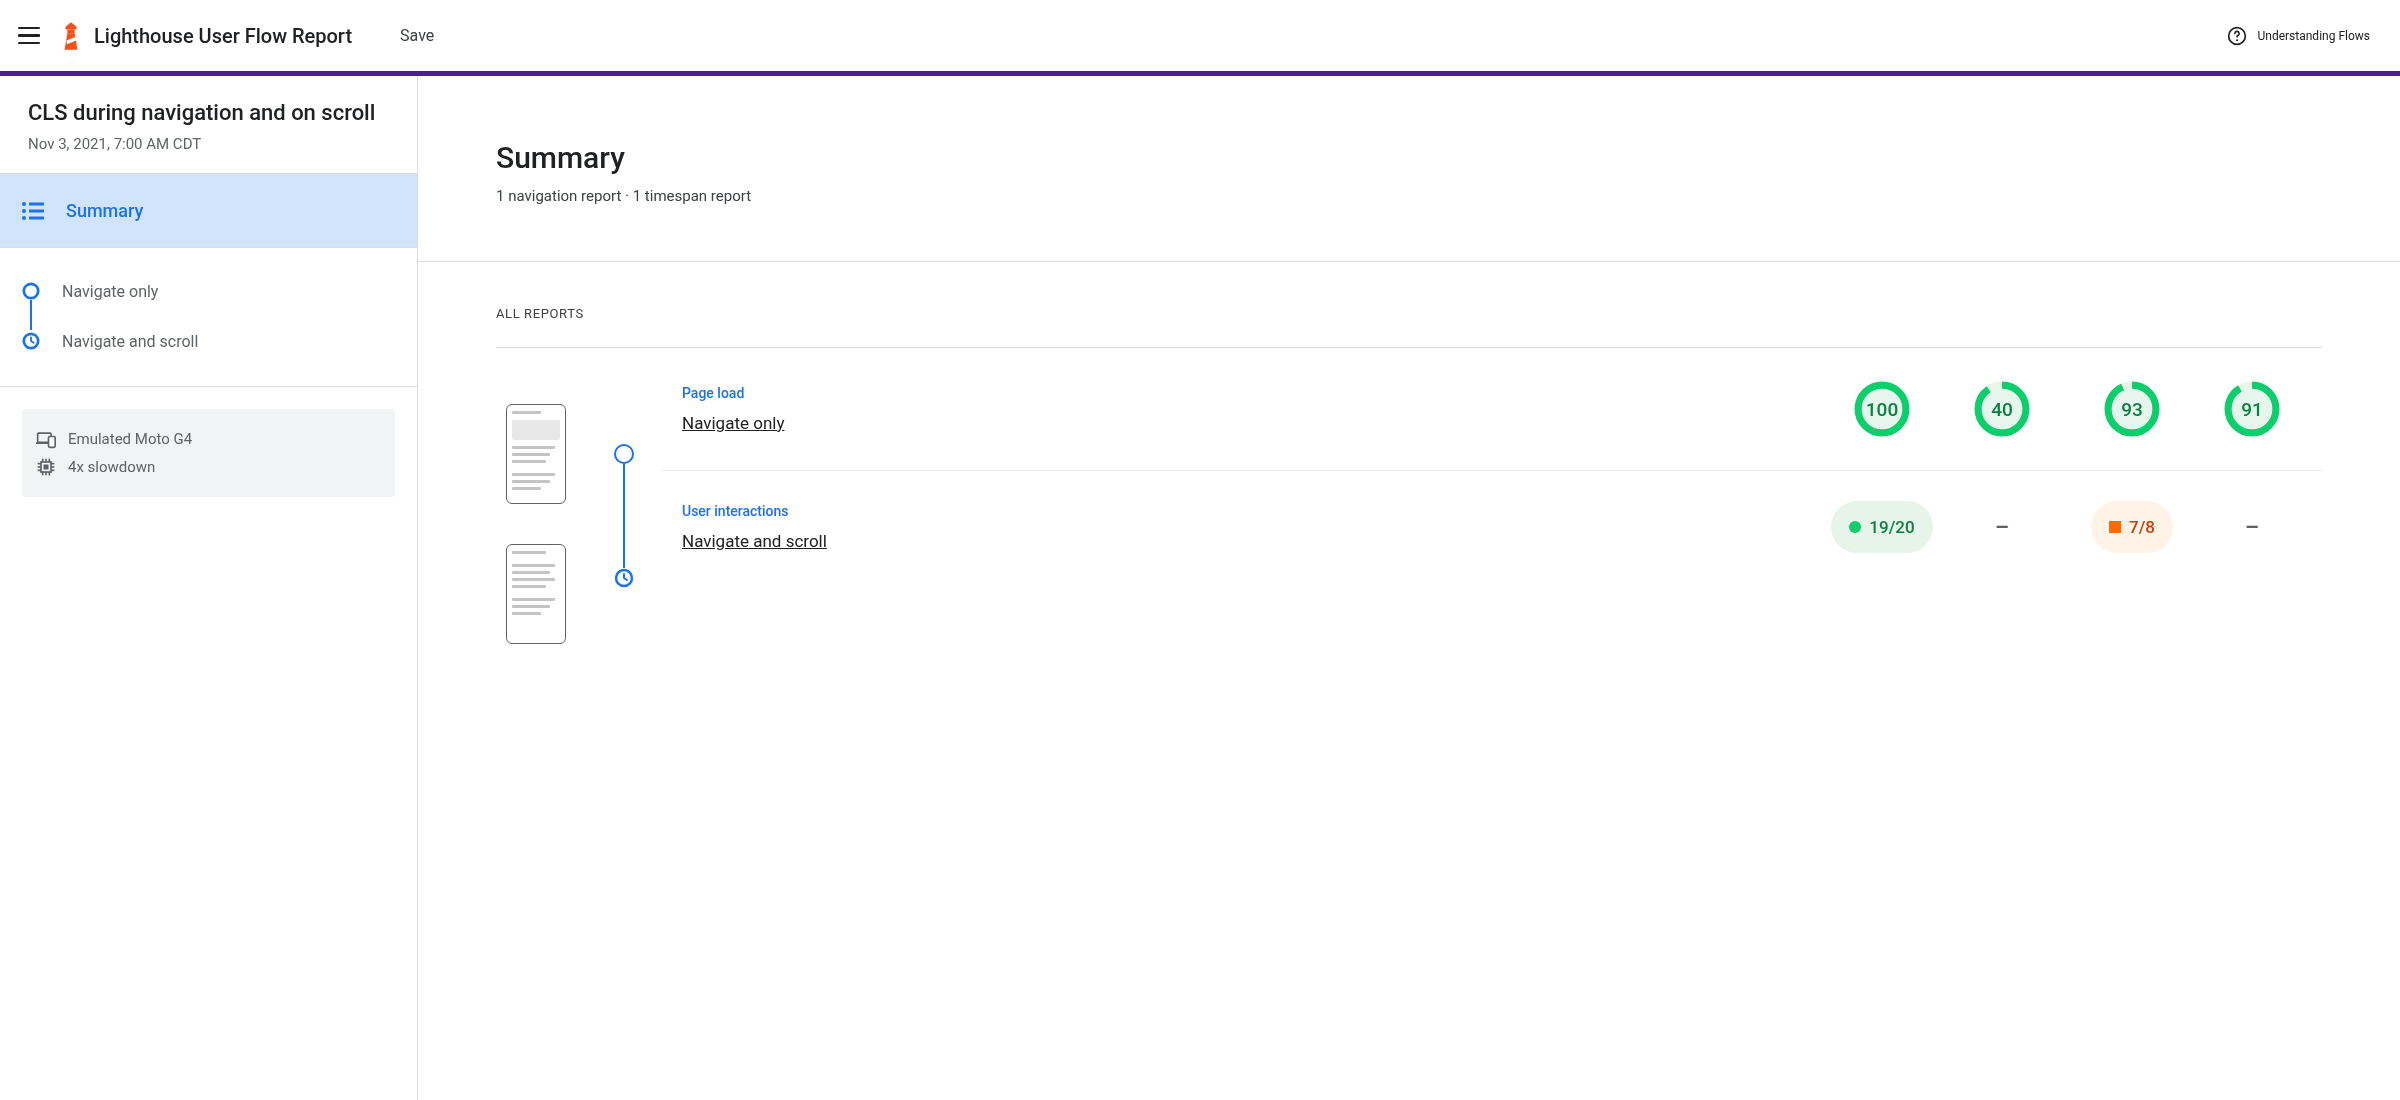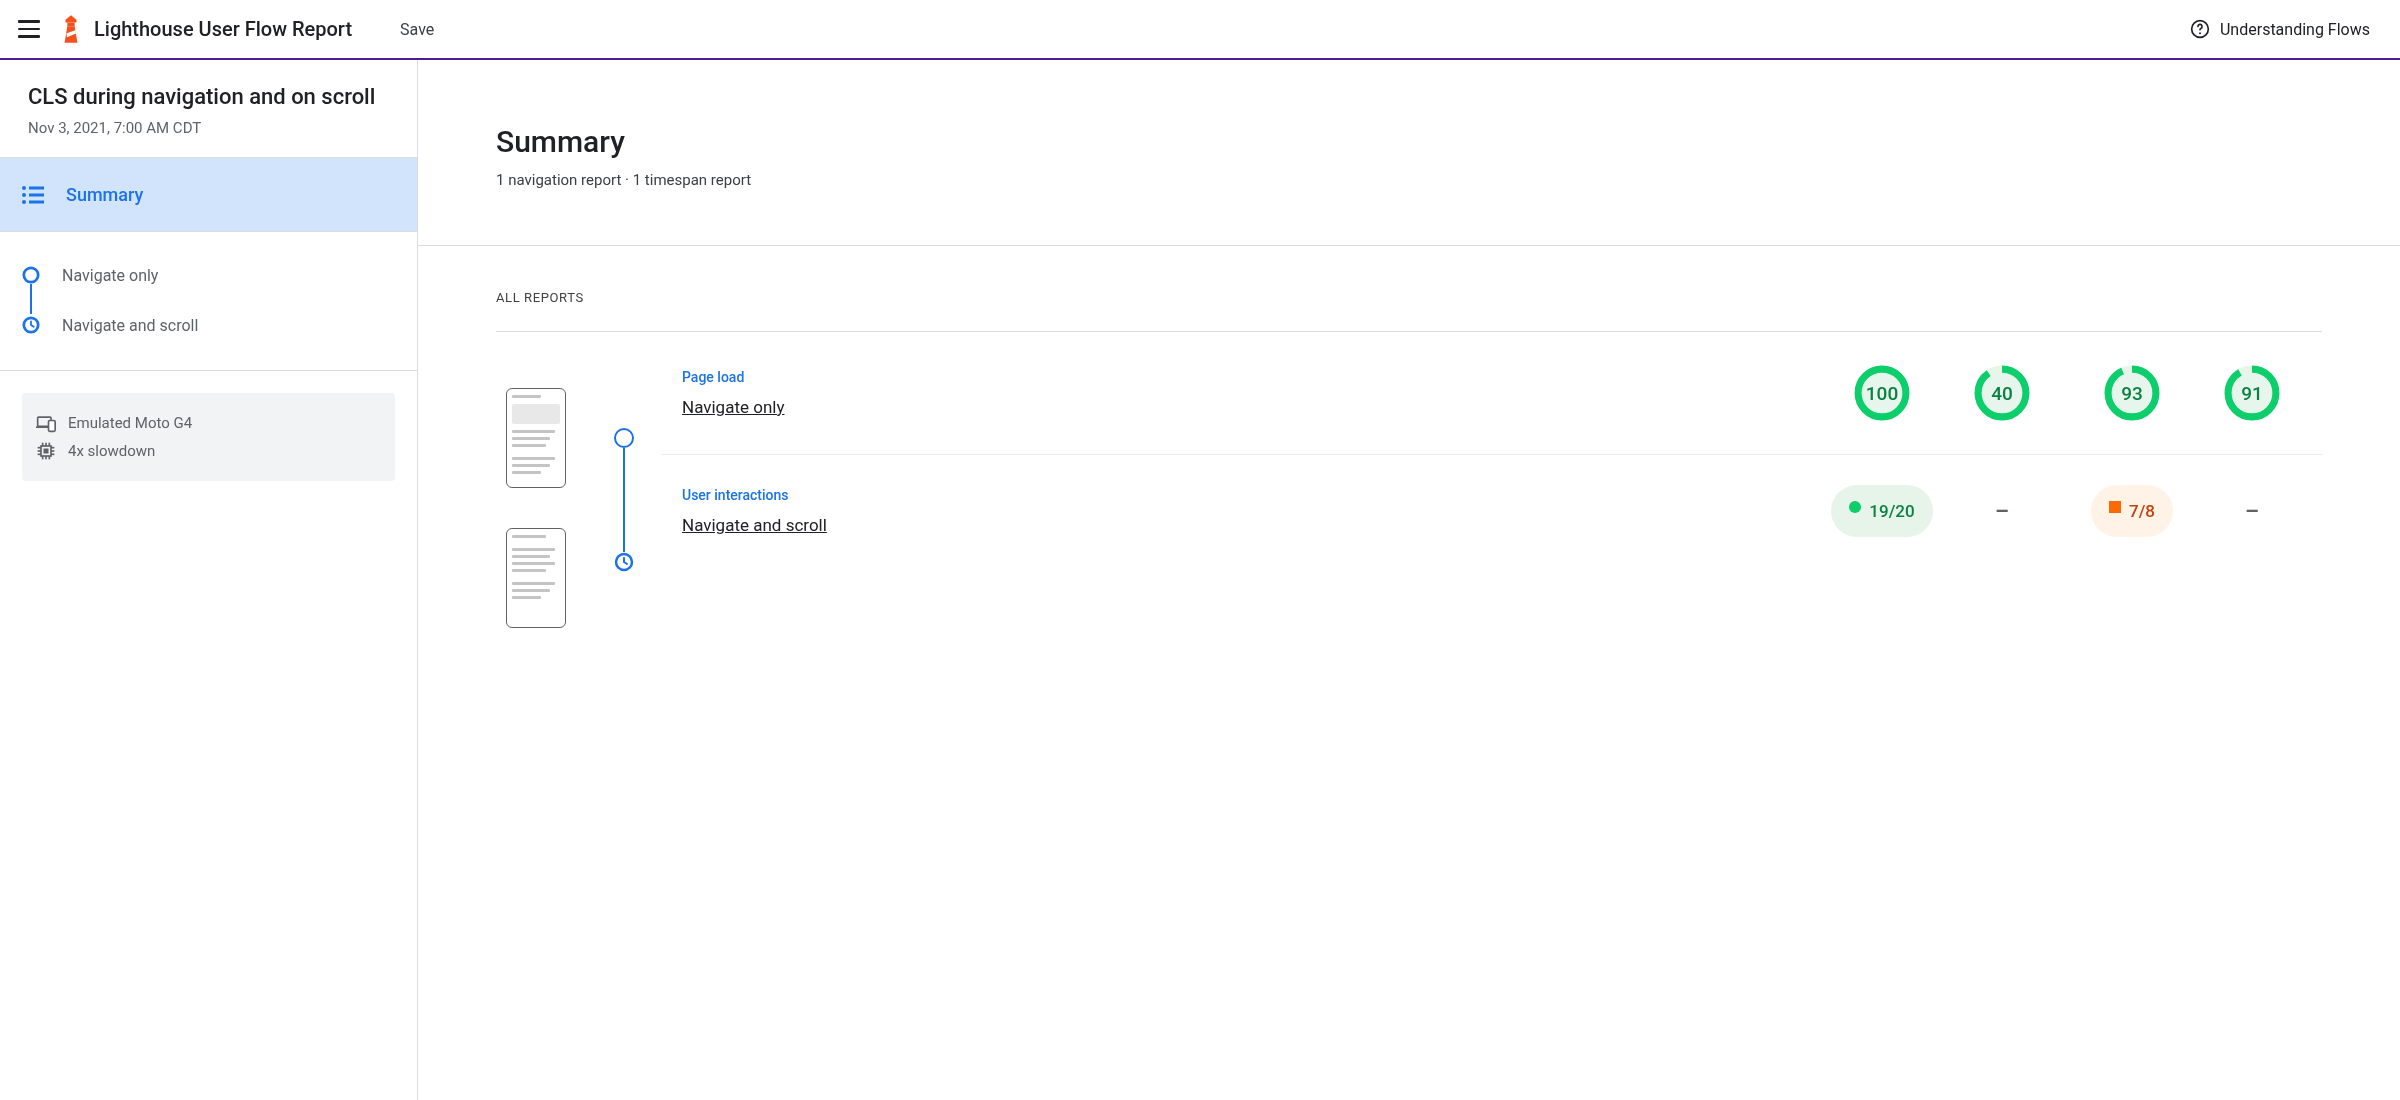--- a/index.html
+++ b/index.html
@@ -1,26 +1,26 @@
 <!DOCTYPE html>
 <html><head>
 <meta charset="utf-8">
 <style>
 * { box-sizing: border-box; margin: 0; padding: 0; }
 body { font-family: Roboto, -apple-system, BlinkMacSystemFont, "Segoe UI", Helvetica, Arial, sans-serif; font-size: 14px; color: #202124; background: #fff; }
 
 
-.topbar { display: flex; align-items: center; height: 60px; border-bottom: 2px solid #4c1d95; padding: 0 12px; }
+.topbar { display: flex; align-items: center; height: 76px; border-bottom: 5px solid #4c1d95; padding: 0 12px; }
 .hamburger { display: flex; flex-direction: column; justify-content: center; gap: 5px; width: 36px; height: 36px; padding: 6px; cursor: pointer; }
 .hamburger span { display:block; height: 2.5px; background: #202124; width: 22px; border-radius: 1px; }
 .lh-logo { width: 22px; height: 28px; margin-left: 12px; margin-right: 12px; }
 .topbar-title { font-size: 20px; font-weight: 500; color: #202124; }
 .topbar-save { margin-left: 48px; font-size: 16px; color: #3c4043; cursor: pointer; }
 .topbar-spacer { flex: 1; }
-.topbar-help { display: flex; align-items: center; gap: 10px; font-size: 16px; color: #202124; cursor: pointer; margin-right: 18px; }
+.topbar-help { display: flex; align-items: center; gap: 10px; font-size: 12px; color: #202124; cursor: pointer; margin-right: 18px; }
 .help-icon-circle { width: 20px; height: 20px; }
 
 
 .layout { display: flex; height: calc(100vh - 60px); }
 .sidebar { width: 418px; border-right: 1px solid #dadce0; overflow-y: auto; }
 .main { flex: 1; overflow-y: auto; }
 
 
 .side-header { padding: 24px 28px 20px; border-bottom: 1px solid #dadce0; }
 .side-title { font-size: 22px; font-weight: 500; margin-bottom: 10px; }
@@ -82,21 +82,21 @@
 .row-name { font-size: 17px; color: #202124; text-decoration: underline; cursor: pointer; }
 
 .gauge-cell { display: flex; justify-content: center; }
 .gauge { width: 62px; height: 62px; position: relative; }
 .gauge svg { width: 62px; height: 62px; transform: rotate(-90deg); }
 .gauge-bg { fill: none; stroke: #e8f5e9; stroke-width: 8; }
 .gauge-arc { fill: none; stroke: #0cce6b; stroke-width: 8; stroke-linecap: butt; }
 .gauge-fill { fill: #e6f6ec; }
 .gauge-text { position: absolute; inset: 0; display: flex; align-items: center; justify-content: center; font-size: 19px; font-weight: 500; color: #0b8043; }
 
-.pill { display: inline-flex; align-items: flex-start; gap: 8px; padding: 16px 18px; border-radius: 999px; font-size: 17px; font-weight: 500; }
+.pill { display: inline-flex; align-items: center; gap: 8px; padding: 16px 18px; border-radius: 999px; font-size: 17px; font-weight: 500; }
 .pill-green { background: #e6f4ea; color: #0b8043; }
 .pill-green .dot { width: 12px; height: 12px; background: #0cce6b; border-radius: 50%; }
 .pill-orange { background: #fef3e6; color: #c2410c; }
 .pill-orange .sq { width: 12px; height: 12px; background: #fa6b05; }
 
 .dash { text-align: center; font-size: 22px; font-weight: 600; color: #5f6368; }
 </style>
 </head>
 <body>
 

